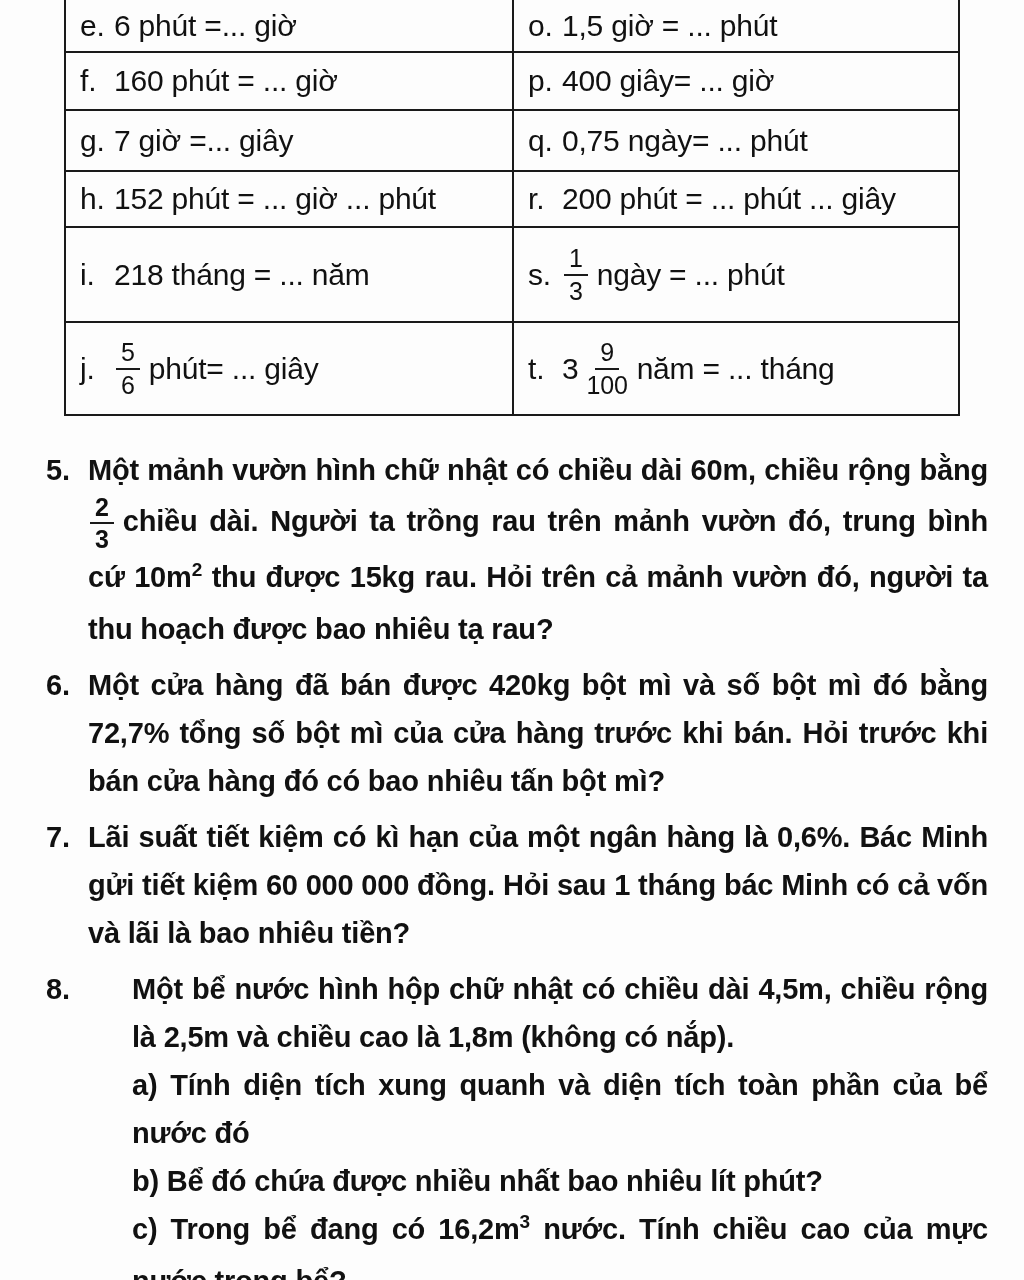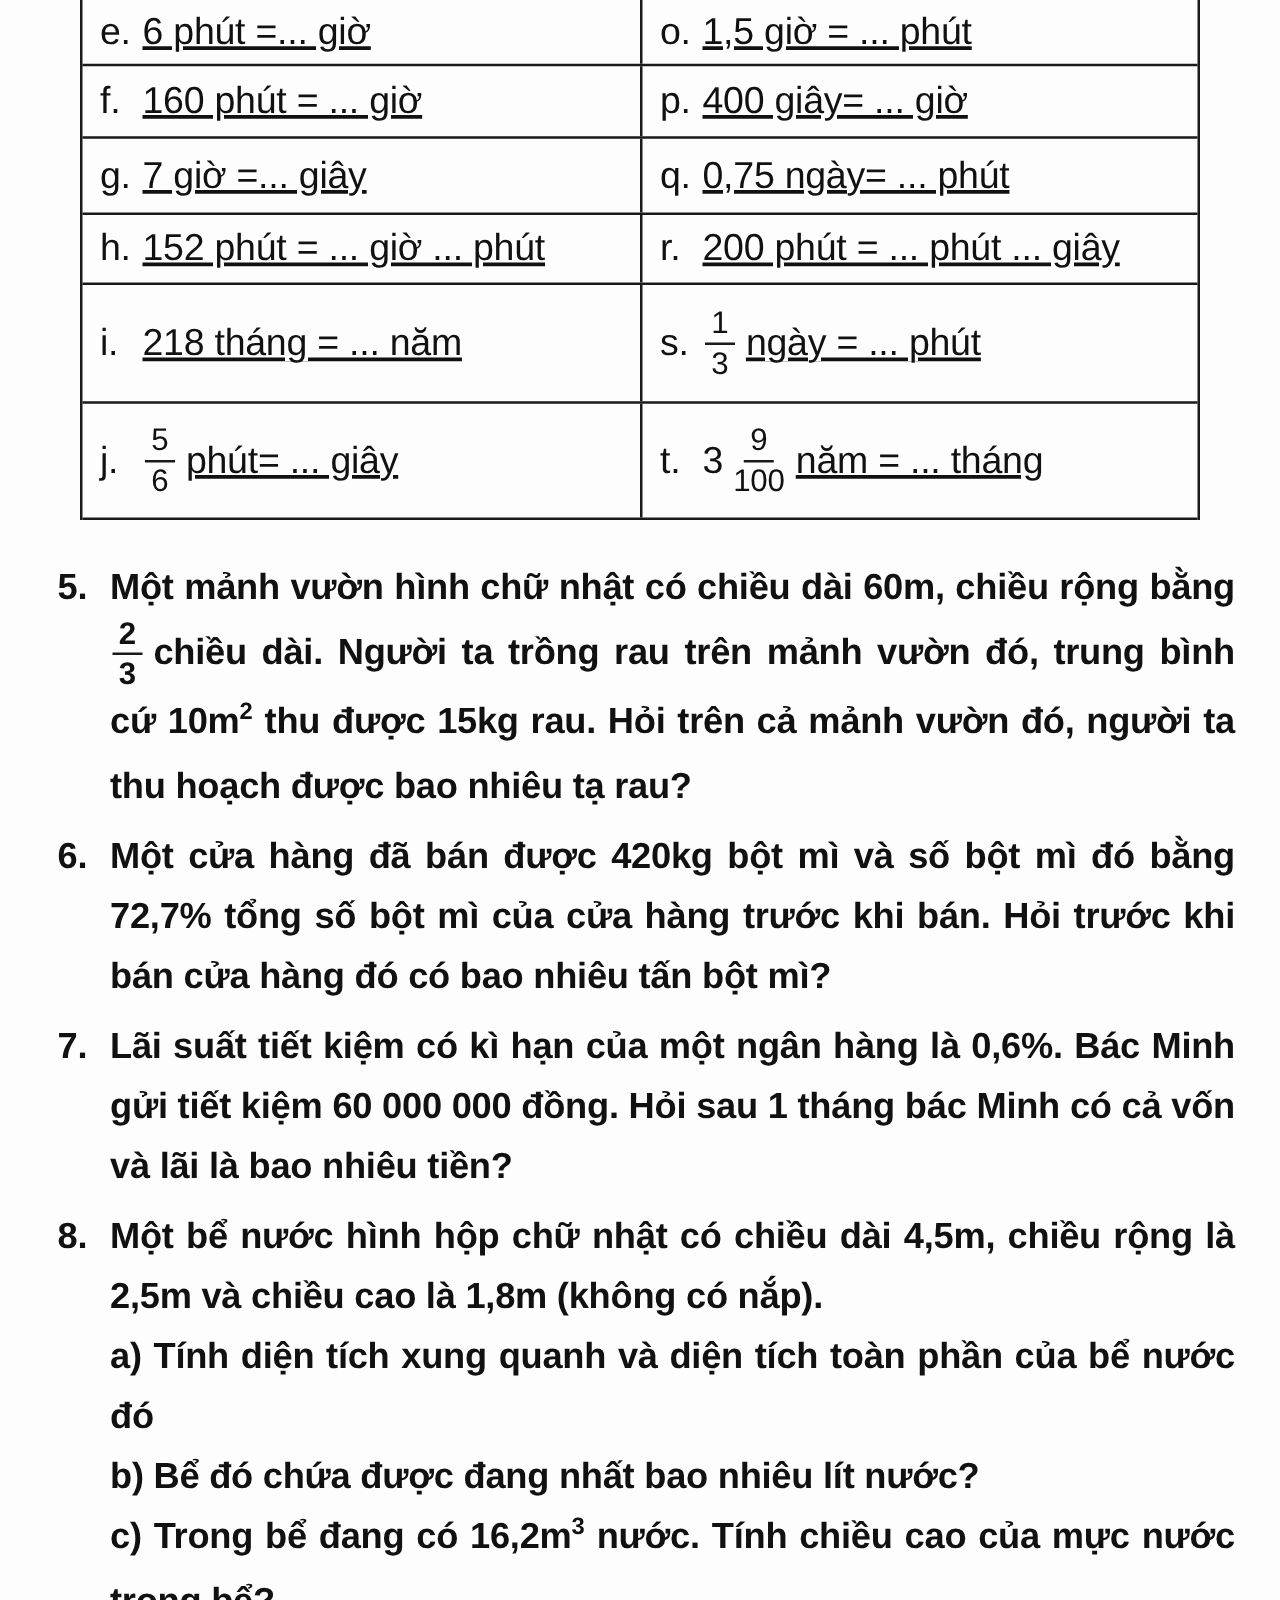--- a/index.html
+++ b/index.html
@@ -49,21 +49,21 @@
     letter-spacing: -0.2px;
     white-space: nowrap;
     overflow: hidden;
   }
   .tcell.right { border-left: 2px solid #1a1a1a; }
   .clabel {
     flex: none;
     display: inline-block;
     min-width: 34px;
   }
-  .ctext { display: inline-block; text-decoration: underline; }
+  .ctext { display: inline-block; }
 
   
   .frac {
     display: inline-flex;
     flex-direction: column;
     align-items: center;
     vertical-align: middle;
     line-height: 1.05;
     margin: 0 9px 0 2px;
     font-size: 25px;
@@ -91,21 +91,21 @@
     letter-spacing: -0.2px;
   }
   .pnum {
     flex: none;
     width: 42px;
   }
   .pbody {
     flex: 1 1 auto;
     text-align: justify;
   }
-  .pbody .para { text-align: justify; }
+  .pbody .para { text-align: justify; margin-left: 44px; }
   .sup {
     font-size: 19px;
     position: relative;
     top: -11px;
     letter-spacing: 0;
   }
   .problem .frac { font-weight: bold; }
 </style>
 </head>
 <body>
@@ -213,20 +213,20 @@
     <div class="problem">
       <div class="pnum">7.</div>
       <div class="pbody">Lãi suất tiết kiệm có kì hạn của một ngân hàng là 0,6%. Bác Minh gửi tiết kiệm 60 000 000 đồng. Hỏi sau 1 tháng bác Minh có cả vốn và lãi là bao nhiêu tiền?</div>
     </div>
 
     <div class="problem">
       <div class="pnum">8.</div>
       <div class="pbody">
         <div class="para">Một bể nước hình hộp chữ nhật có chiều dài 4,5m, chiều rộng là 2,5m và chiều cao là 1,8m (không có nắp).</div>
         <div class="para">a) Tính diện tích xung quanh và diện tích toàn phần của bể nước đó</div>
-        <div class="para">b) Bể đó chứa được đang nhất bao nhiêu lít nước?</div>
+        <div class="para">b) Bể đó chứa được nhiều nhất bao nhiêu lít phút?</div>
         <div class="para"><span>c) Trong bể đang có 16,2m</span><span class="sup">3</span><span> nước. Tính chiều cao của mực nước trong bể?</span></div>
       </div>
     </div>
 
   </div>
 
 </div>
 
 </body></html>

